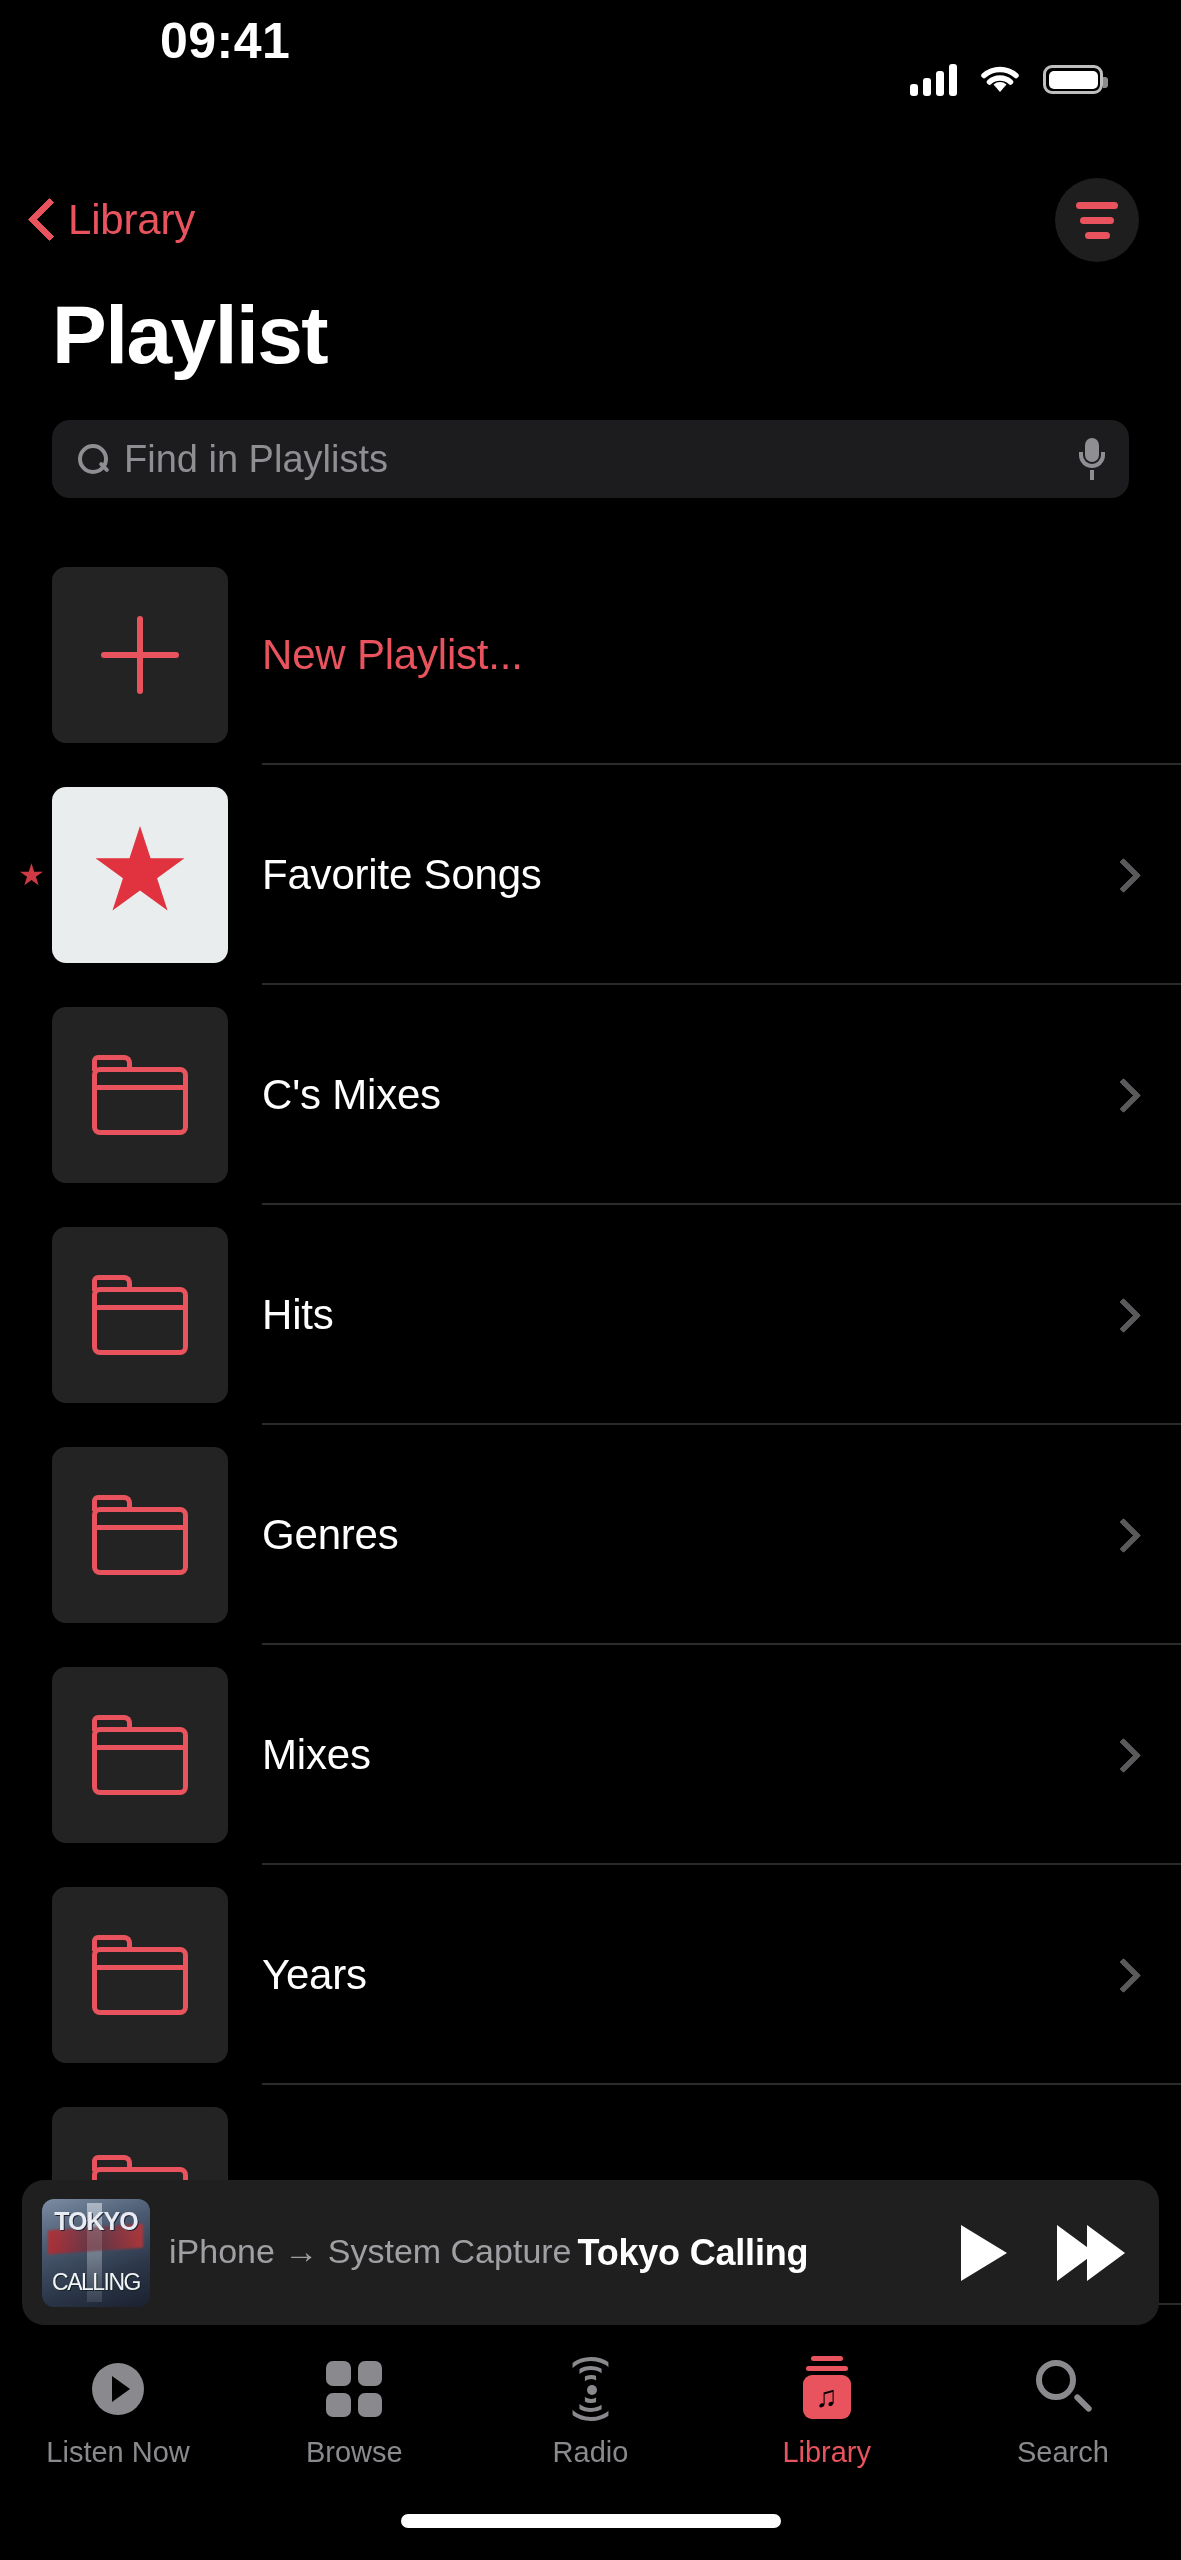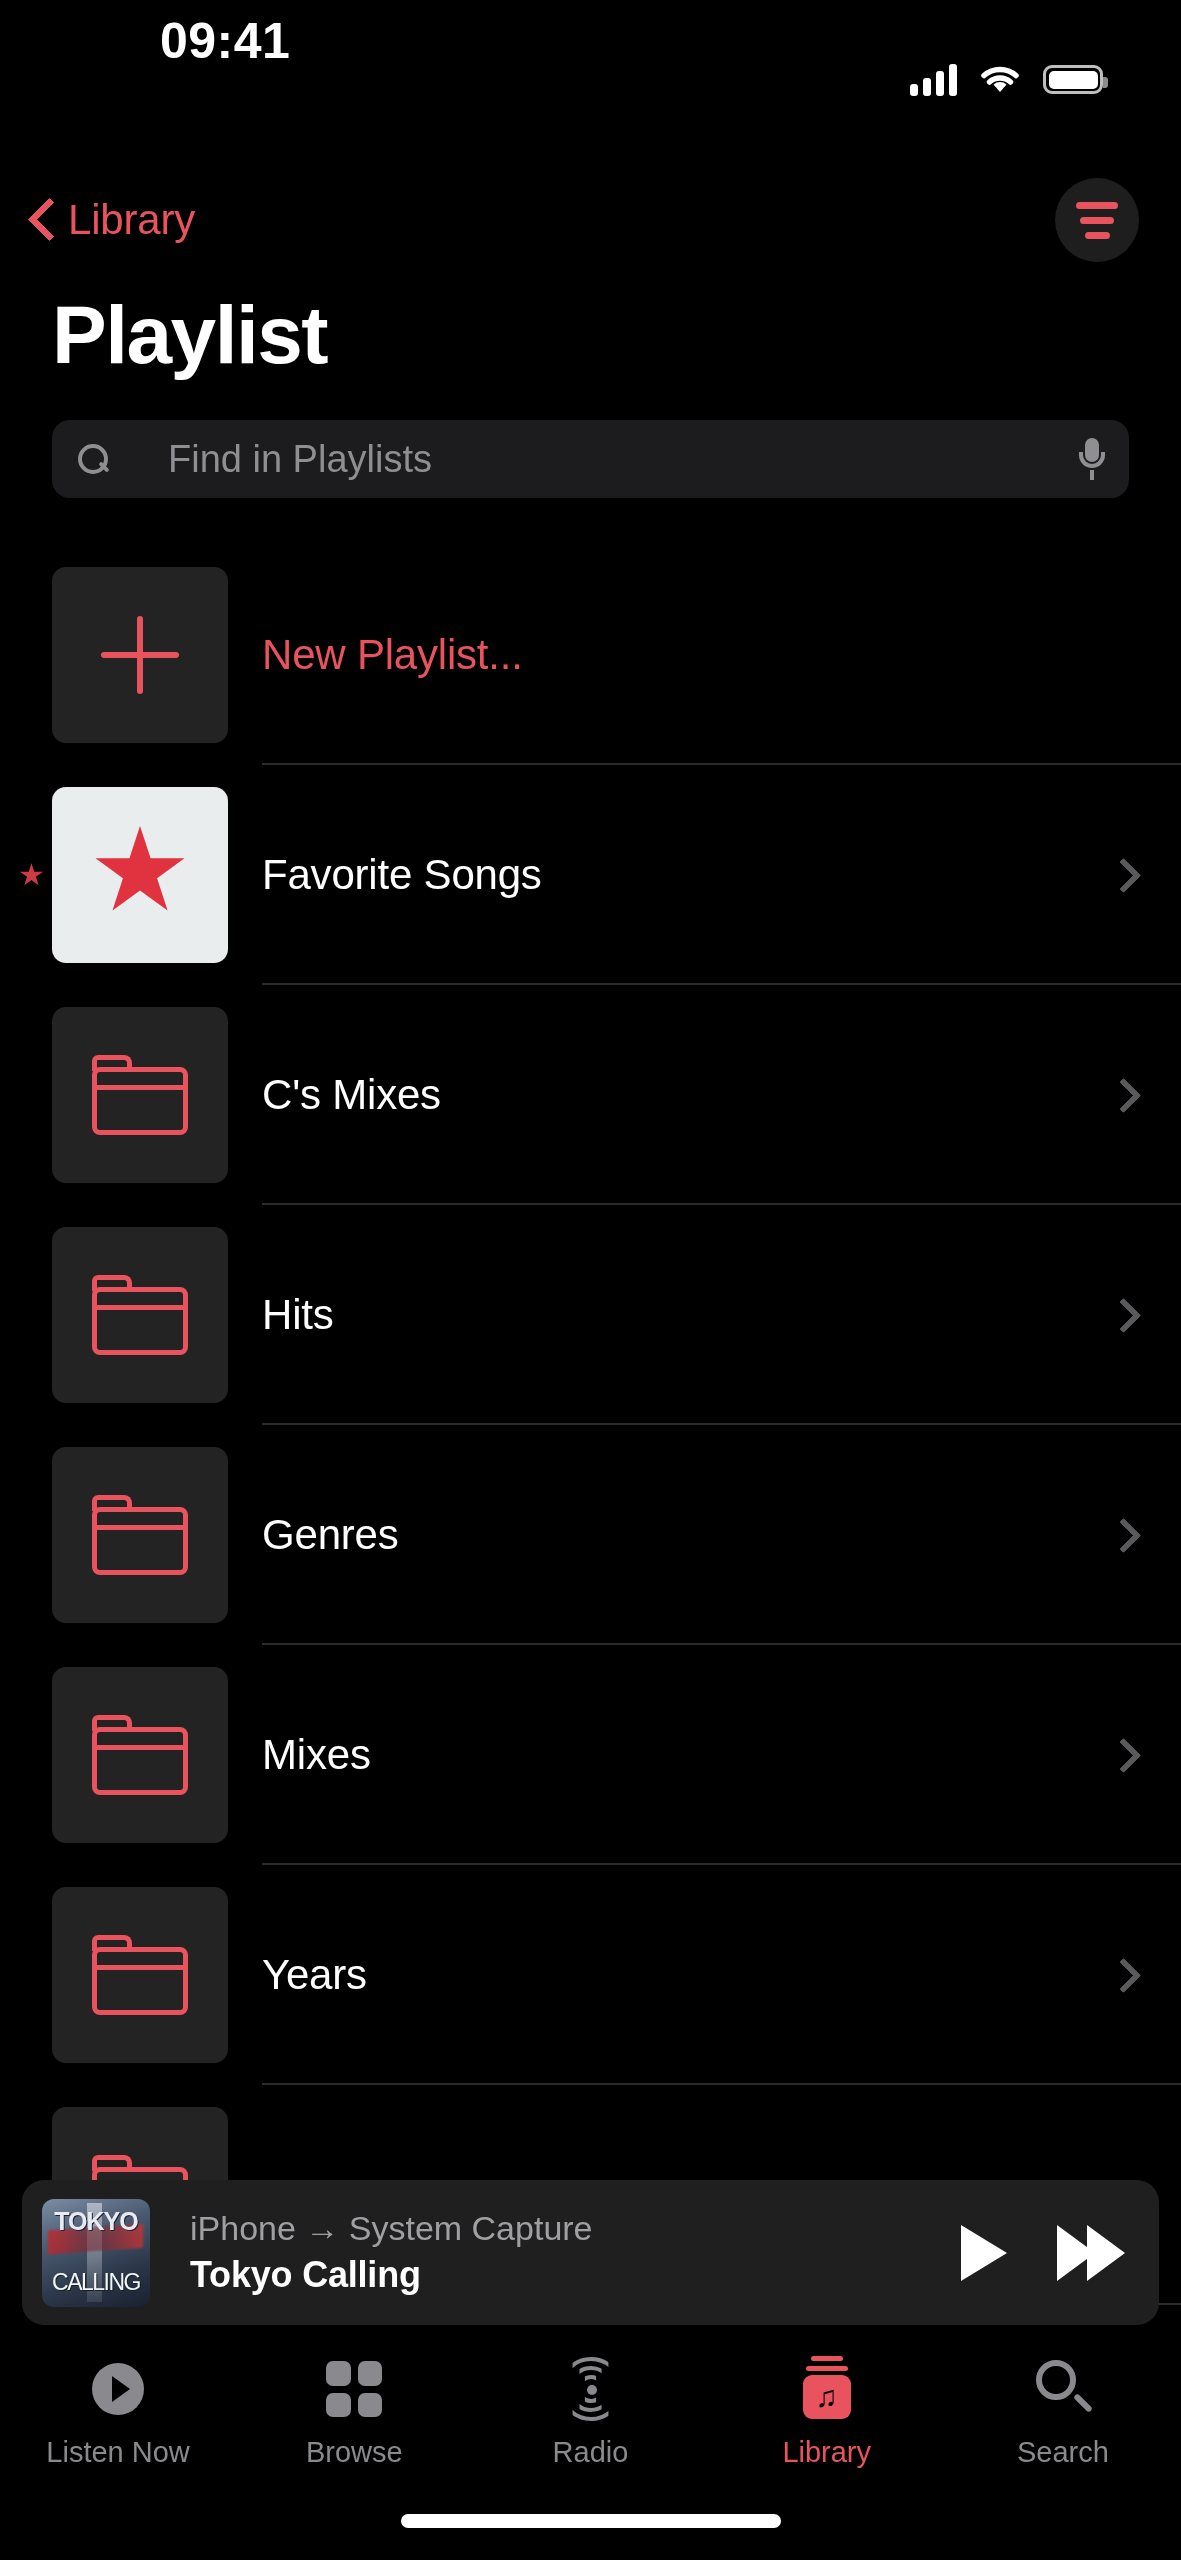--- a/index.html
+++ b/index.html
@@ -78,21 +78,21 @@
   .page-title {
     position:absolute; top:288px; left:52px;
     font-size:82px; font-weight:bold; color:#fff;
     letter-spacing:-1.5px;
   }
 
   
   .search-wrap {
     position:absolute; top:420px; left:52px; right:52px;
     height:78px; background:#1C1C1E; border-radius:18px;
-    display:flex; align-items:center; padding:0 24px;gap:44px;
+    display:flex; align-items:center; padding:0 24px;
   }
   .search-icon { width:34px; height:34px; position:relative; flex:none; margin-right:14px;}
   .search-icon::before{
     content:""; position:absolute; left:2px; top:2px;
     width:22px; height:22px; border:4px solid #8E8E93; border-radius:50%;
   }
   .search-icon::after{
     content:""; position:absolute; left:22px; top:23px;
     width:12px; height:4px; background:#8E8E93;
     transform:rotate(45deg); border-radius:3px;
@@ -204,21 +204,21 @@
   }
   .album-art .aa-t2{
     position:absolute; left:2%; bottom:10%; right:2%;
     font-size:23px; font-weight:normal; color:#f2f4f7; text-align:center;
     letter-spacing:-1.5px; text-shadow:1px 1px 0 #122;
   }
   .album-art .aa-streak{
     position:absolute; left:42%; top:4%; width:14%; height:92%;
     background:linear-gradient(180deg,rgba(230,235,240,.55),rgba(180,190,200,.15));
   }
-  .mp-text { flex:1; margin-left:40px; display:flex; flex-direction:column; gap:6px; }
+  .mp-text { flex:1; margin-left:19px; display:flex; flex-direction:row; gap:6px; }
   .mp-route { font-size:34px; color:#A0A0A4; }
   .mp-title { font-size:36px; color:#fff; font-weight:bold; letter-spacing:-0.2px; }
   .mp-controls { display:flex; align-items:center; gap:50px; }
   .btn-play {
     width:0; height:0; border-left:46px solid #fff;
     border-top:28px solid transparent; border-bottom:28px solid transparent;
     cursor:pointer;
   }
   .btn-fwd { display:flex; align-items:center; cursor:pointer; }
   .btn-fwd i{

